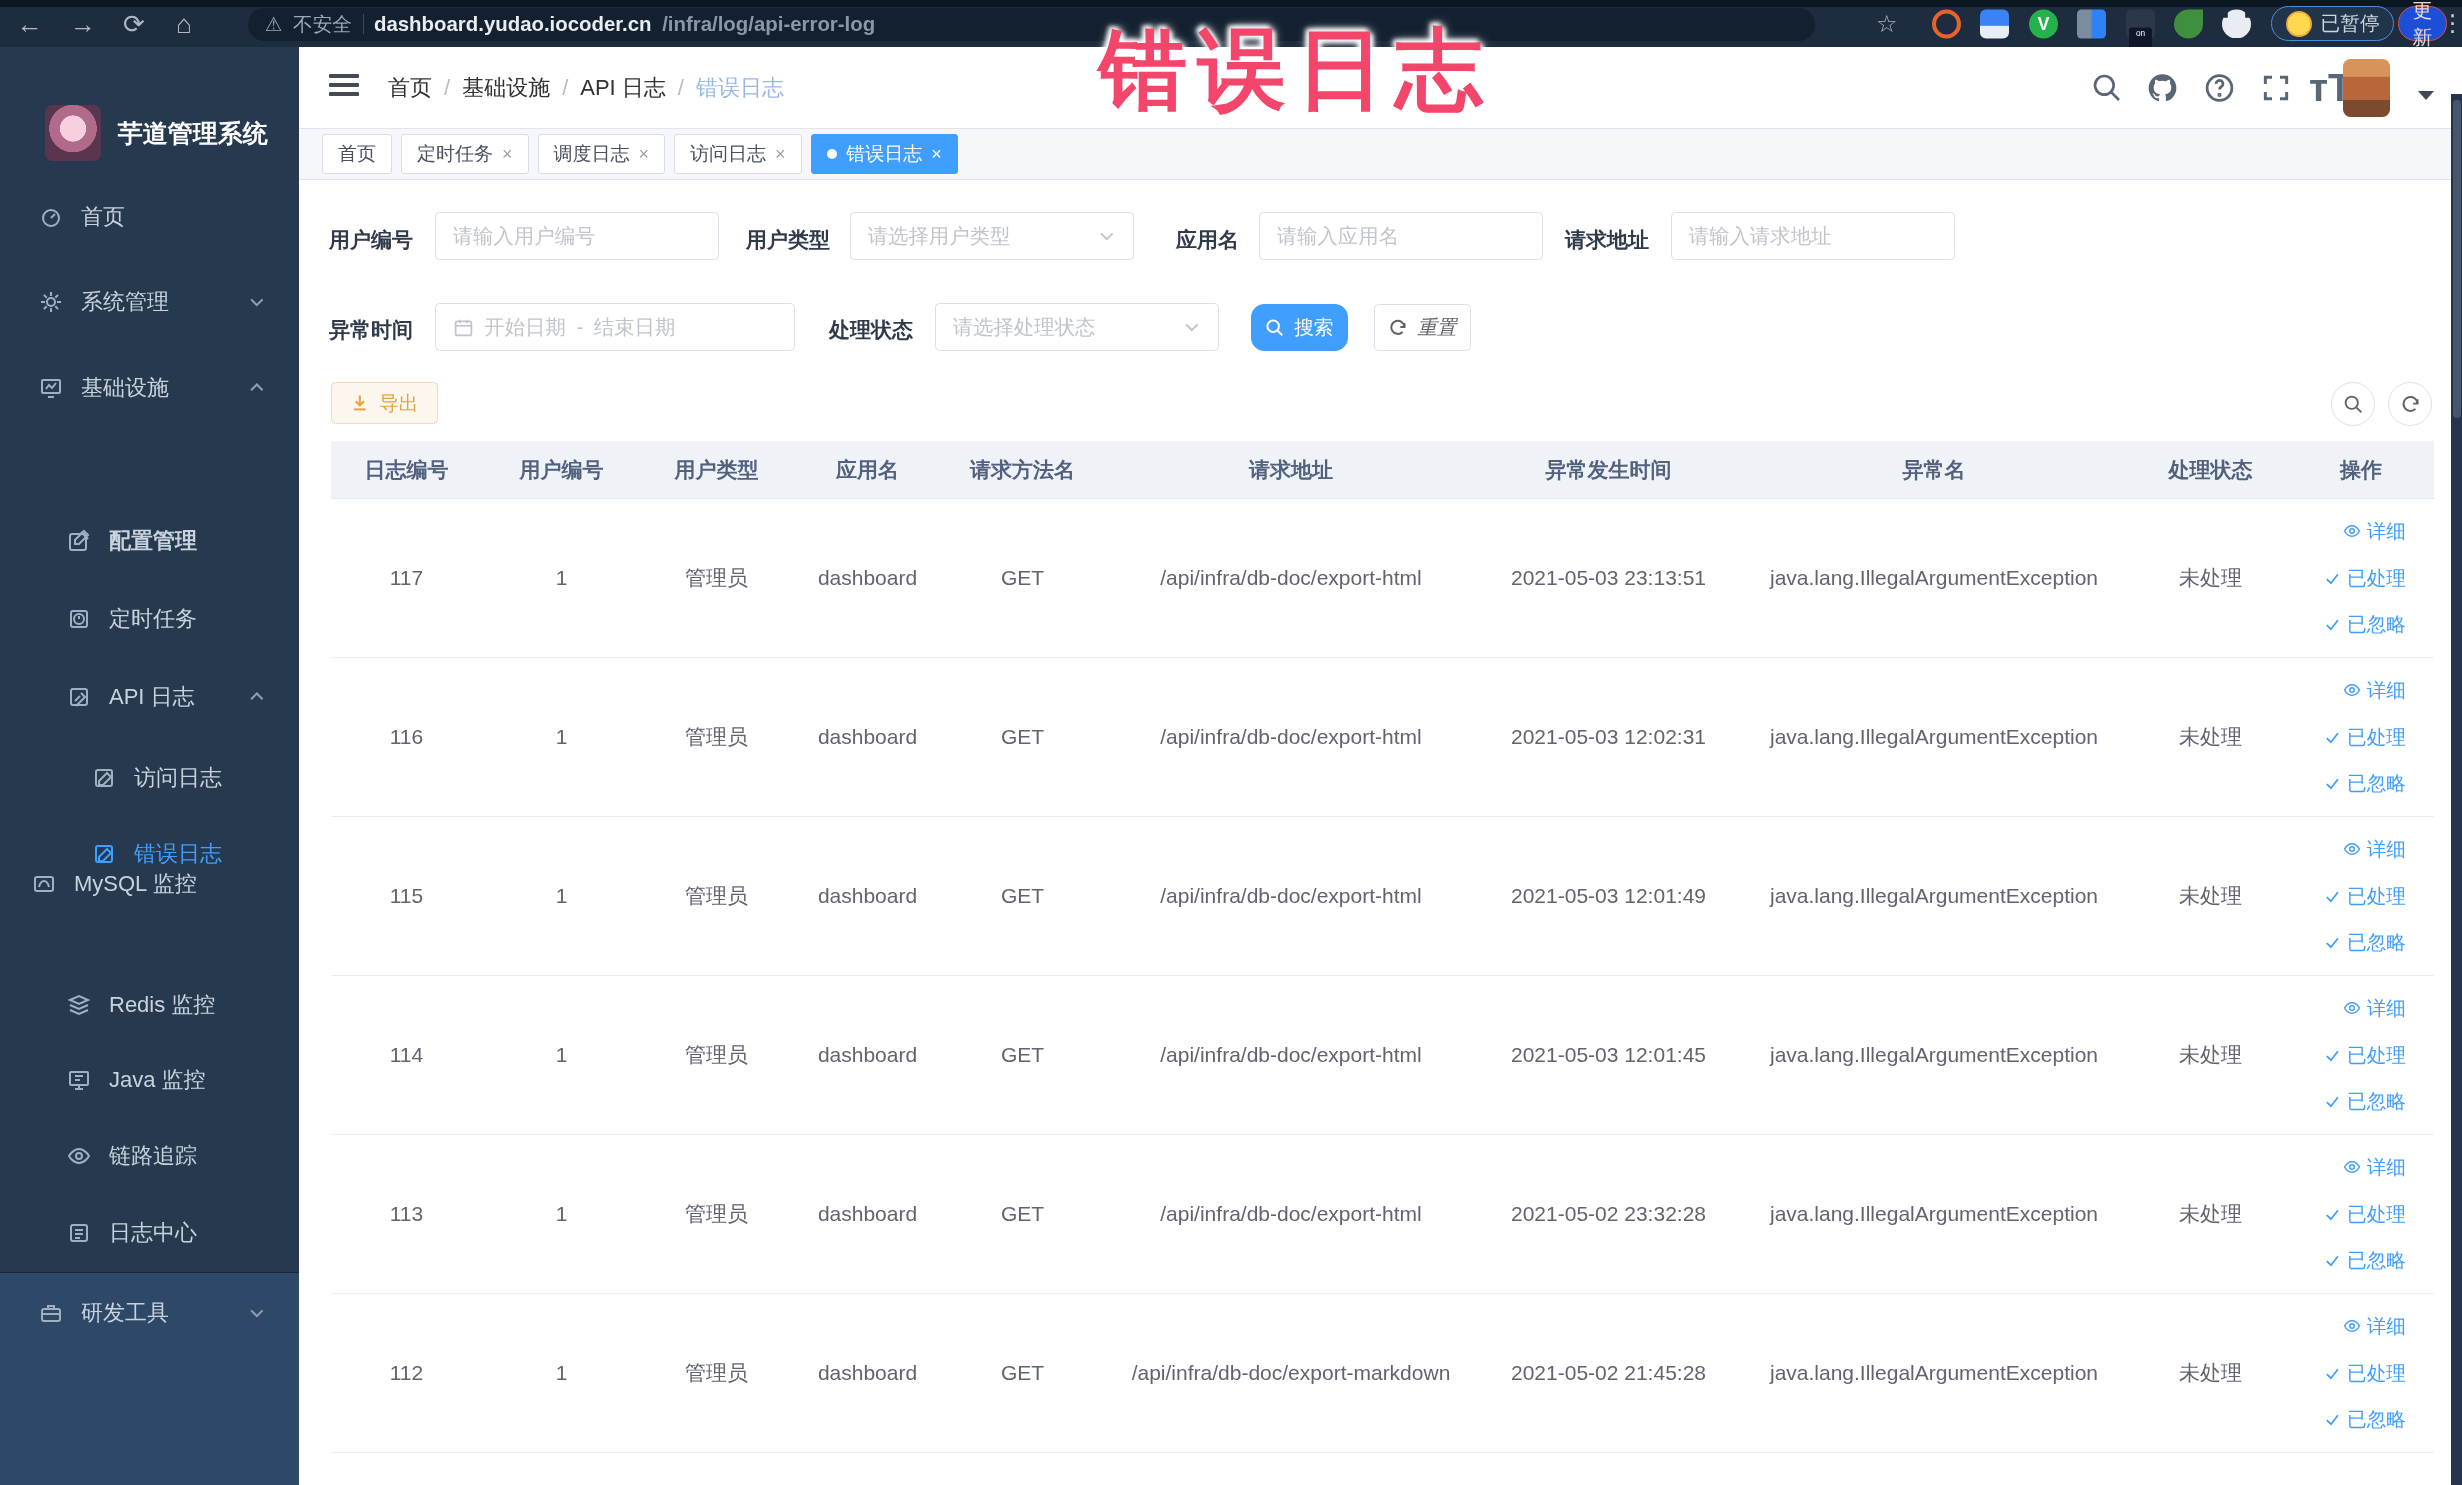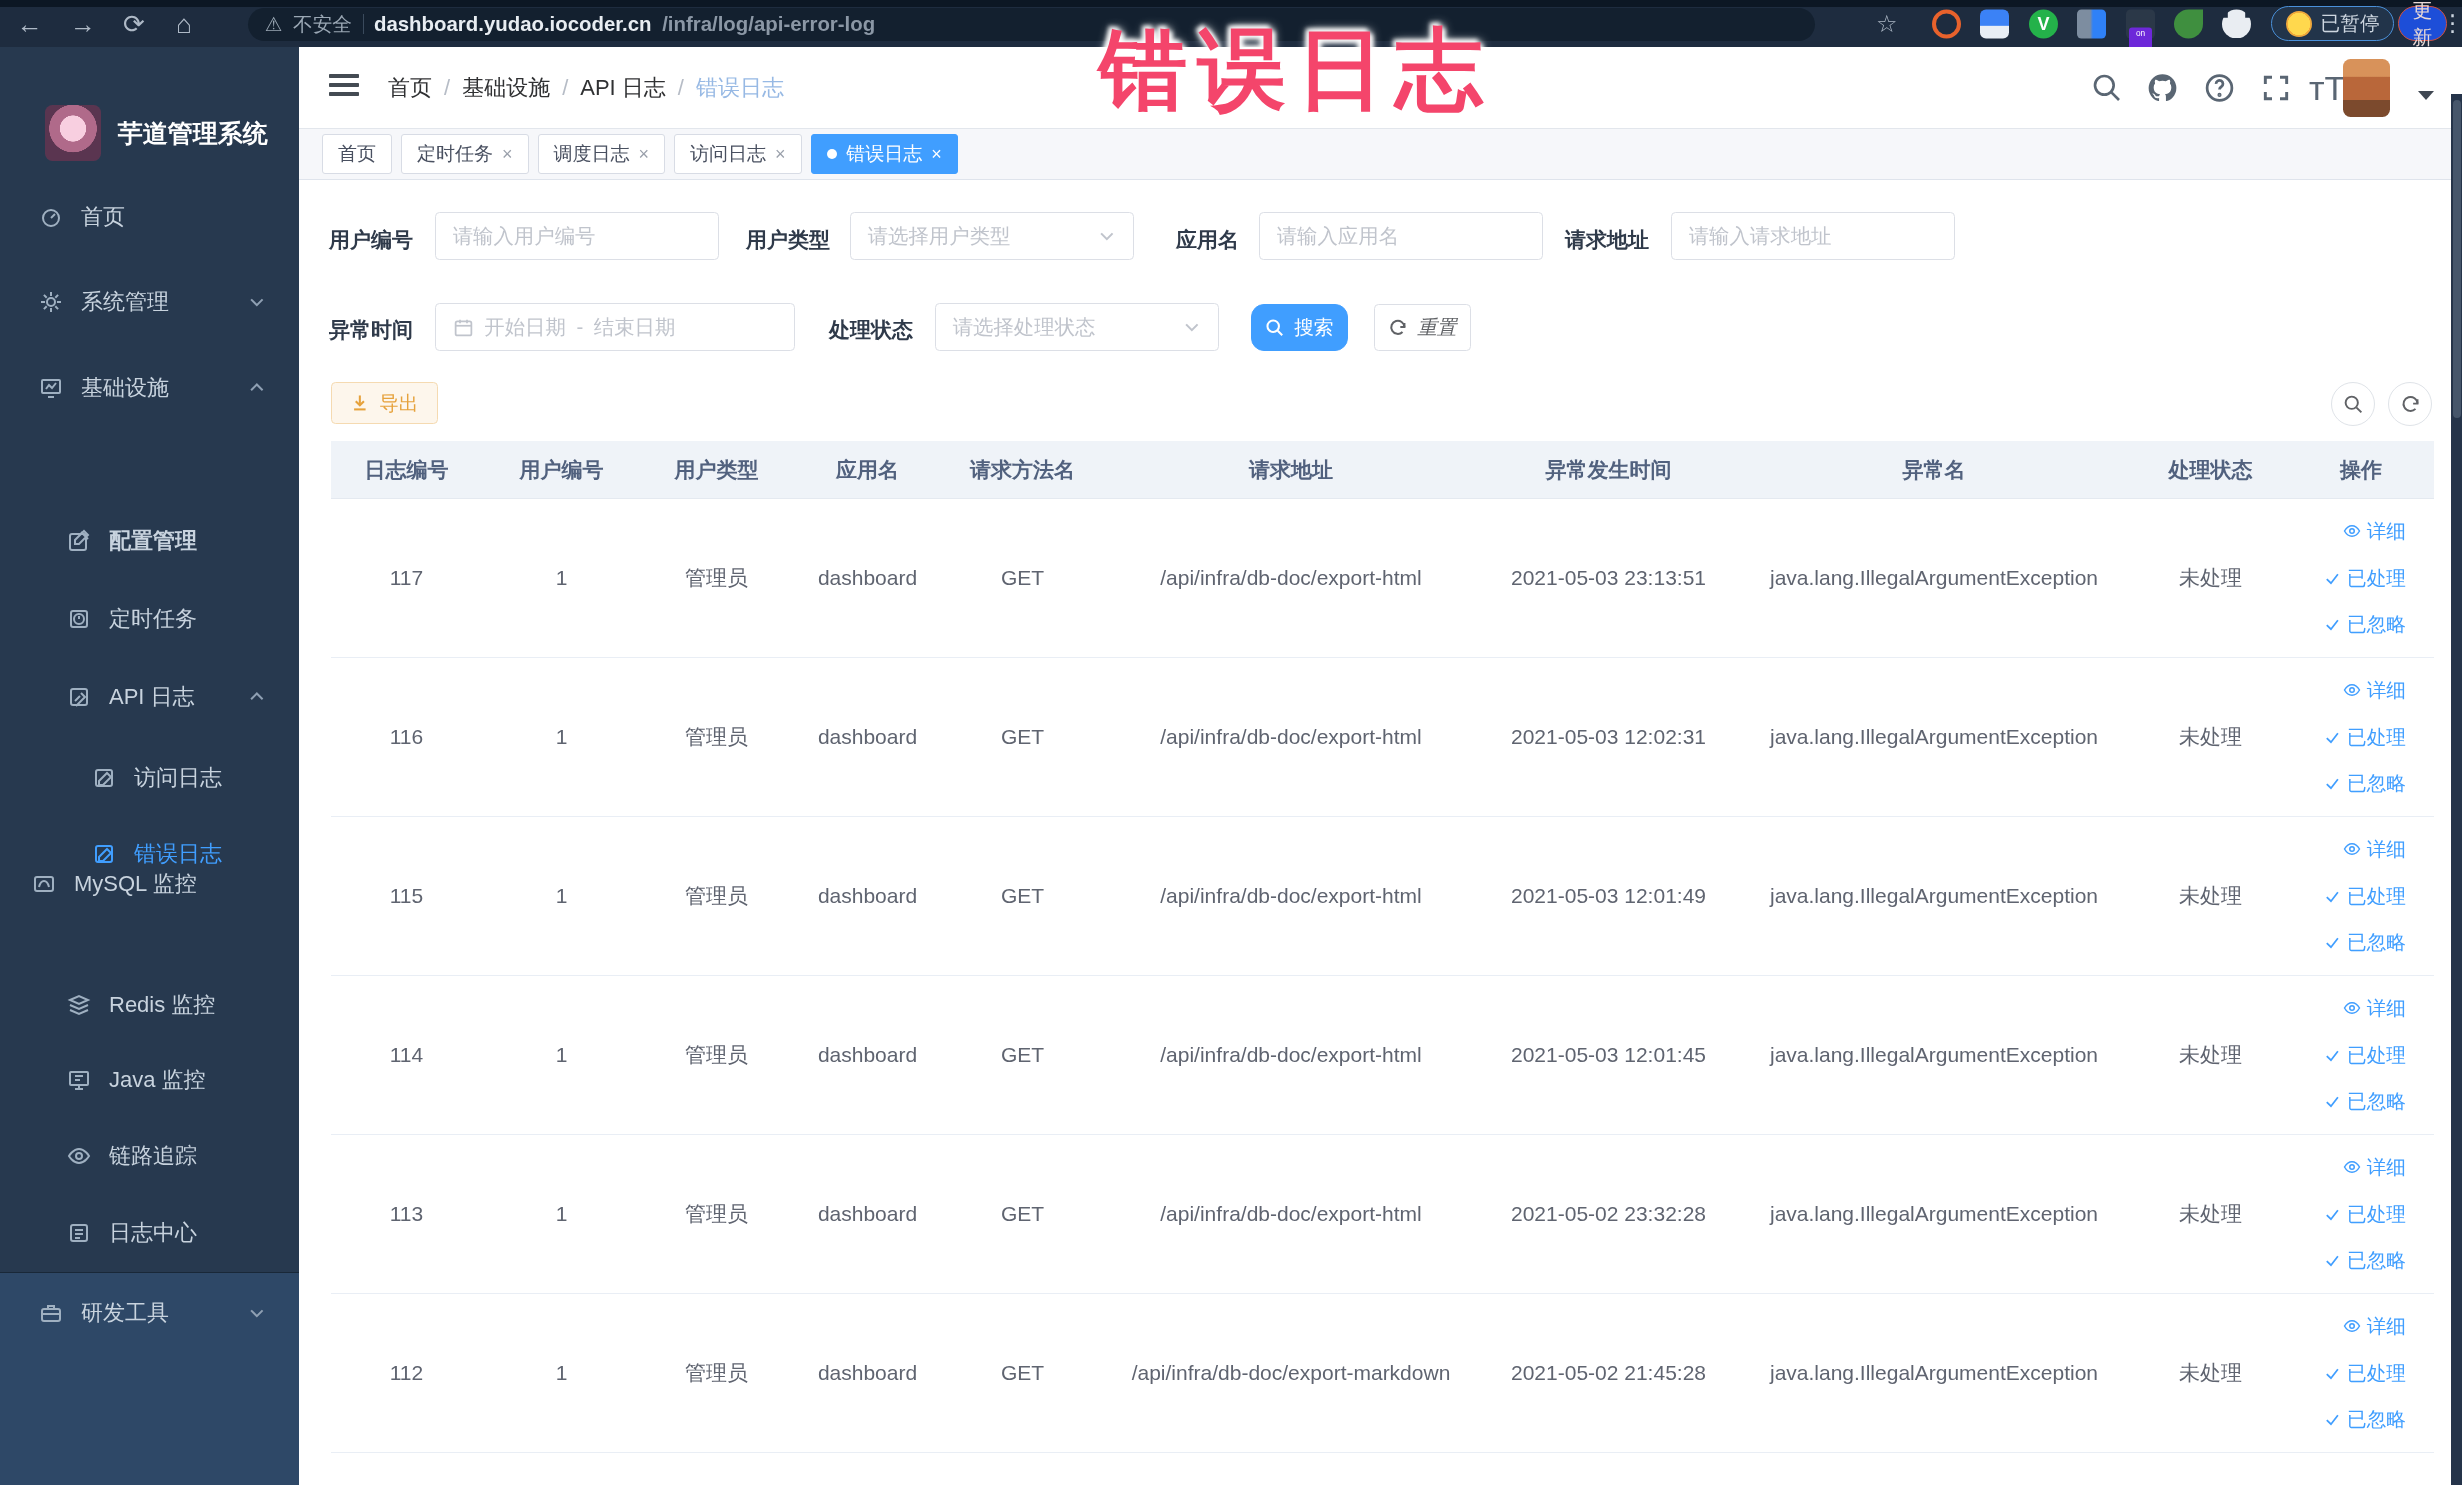--- a/index.html
+++ b/index.html
@@ -101,21 +101,21 @@
     <span class="sep"></span>
     <span class="host">dashboard.yudao.iocoder.cn</span>
       <span class="path">/infra/log/api-error-log</span>
   </div>
   <span class="b-ico" style="left:1876px;font-size:24px;">☆</span>
   <span class="ext" style="left:1932px; border:4.5px solid #e8622c; background:transparent;"></span>
   <span class="ext" style="left:1980px; background:linear-gradient(180deg,#3b82f6 0 55%,#e8eef5 56% 100%); border-radius:6px;"></span>
   <span class="ext" style="left:2029px; background:#24b24a; display:flex; align-items:center; justify-content:center; color:#fff; font-size:18px; font-weight:bold;">V</span>
   <span class="ext" style="left:2077px; background:linear-gradient(90deg,#7d8da0 0 45%,#2f81f7 55% 100%); border-radius:4.5px;"></span>
   <span class="ext" style="left:2126px; background:#2b3848; border-radius:4.5px;">
-      <i style="display:block;margin:18px auto 0;width:23px;height:28px;border-radius:3px;background:#6d28d9;color:#fff;font-size:8.3px;font-style:normal;text-align:center;line-height:10.6px;">on</i>
+      <i style="display:block;margin:18px auto 0;width:23px;height:28px;border-radius:3px;background:#0f172a;color:#fff;font-size:8.3px;font-style:normal;text-align:center;line-height:10.6px;">on</i>
     </span>
   <span class="ext" style="left:2174px; background:#3f8f3f; border-radius:50% 0 50% 50%;"></span>
   <span class="ext" style="left:2222px; background:#e9edf2; clip-path:polygon(20% 0,80% 0,80% 30%,100% 30%,100% 100%,0 100%,0 30%,20% 30%);"></span>
   <div class="pill paused" style="left:2271px;">
     <span style="width:26px;height:26px;border-radius:50%;background:radial-gradient(circle,#ffd84d 0 60%,#f0a93c 61% 100%);"></span>
     <span>已暂停</span>
   </div>
   <div class="pill update" style="left:2398px; right:15px; justify-content:space-between;">
     <span>更新</span>
     <span class="dots">⋮</span>
@@ -276,21 +276,21 @@
           <path d="M12 2a10 10 0 0 0-3.2 19.5c.5.1.7-.2.7-.5v-1.7c-2.8.6-3.4-1.2-3.4-1.2-.5-1.2-1.1-1.5-1.1-1.5-.9-.6.1-.6.1-.6 1 .1 1.5 1 1.5 1 .9 1.5 2.4 1.1 3 .8.1-.7.4-1.1.6-1.4-2.2-.3-4.6-1.1-4.6-5a3.9 3.9 0 0 1 1-2.7 3.6 3.6 0 0 1 .1-2.7s.9-.3 2.8 1a9.4 9.4 0 0 1 5 0c1.9-1.3 2.8-1 2.8-1a3.6 3.6 0 0 1 .1 2.7 3.9 3.9 0 0 1 1 2.7c0 3.9-2.4 4.7-4.6 5 .4.3.7.9.7 1.9v2.7c0 .3.2.6.7.5A10 10 0 0 0 12 2z"></path>
         </svg>
       <svg class="h-ico" style="left:1904px;" width="33" height="33" viewBox="0 0 24 24" fill="none" stroke="currentColor" stroke-width="2">
           <circle cx="12" cy="12" r="9"></circle>
           <path d="M9.5 9a2.5 2.5 0 1 1 3.8 2.1c-.8.5-1.3 1-1.3 2"></path>
           <circle cx="12" cy="17" r="0.5" fill="currentColor"></circle>
         </svg>
       <svg class="h-ico" style="left:1961px;" width="32" height="32" viewBox="0 0 24 24" fill="none" stroke="currentColor" stroke-width="2.2">
           <path d="M4 9V4h5M15 4h5v5M20 15v5h-5M9 20H4v-5"></path>
         </svg>
-      <span class="h-ico" style="left:2010px; font-weight:normal; font-size:34px;">ᴛT</span>
+      <span class="h-ico" style="left:2010px; font-weight:bold; font-size:39px;">ᴛT</span>
       <div class="avatar"></div>
       <div class="caret-down"></div>
     </div>
 
     <div class="tabsbar">
       <div class="vtab">
           <span>首页</span>
         </div>
       <div class="vtab">
           <span>定时任务</span>

